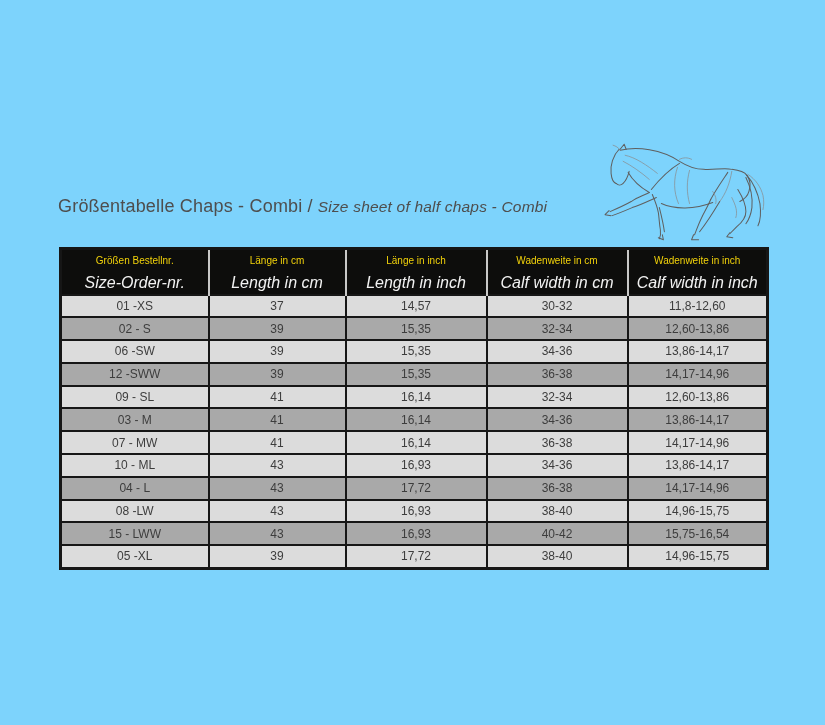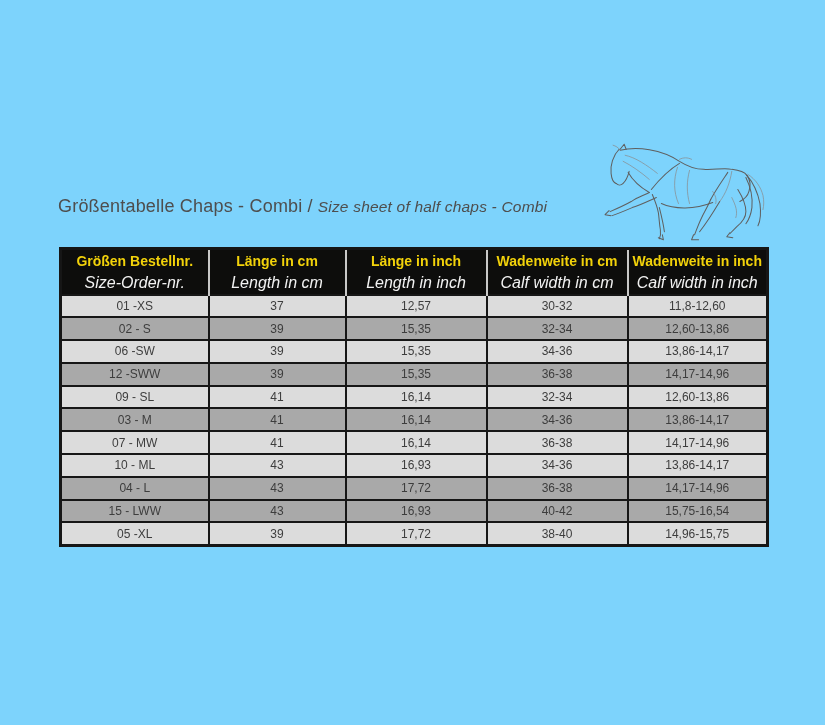--- a/index.html
+++ b/index.html
@@ -35,21 +35,21 @@
 
   table.size-table{
     position:absolute;left:59px;top:247px;width:707px;
     border-collapse:collapse;table-layout:fixed;
     border:3px solid var(--grid);
   }
   thead tr{height:23px;}
   thead th{
     background:var(--header-bg);
     color:var(--header-yellow);
-    font-size:14px;font-weight:bold;
+    font-size:10px;font-weight:normal;
     text-align:center;vertical-align:middle;
     border-left:2px solid var(--header-sep);
     padding:0;
   }
   thead th:first-child{border-left:none;}
   thead tr.h2 th{
     color:var(--header-white);
     font-style:italic;font-weight:normal;font-size:16px;
   }
   tbody tr{height:22.8px;}
@@ -146,21 +146,21 @@
           <th>Length in cm</th>
           <th>Length in inch</th>
           <th>Calf width in cm</th>
           <th>Calf width in inch</th>
         </tr>
     </thead>
     <tbody>
         <tr class="light">
           <td>01 -XS</td>
           <td>37</td>
-          <td>12,57</td>
+          <td>14,57</td>
           <td>30-32</td>
           <td>11,8-12,60</td>
         </tr>
         <tr class="dark">
           <td>02 - S</td>
           <td>39</td>
           <td>15,35</td>
           <td>32-34</td>
           <td>12,60-13,86</td>
         </tr>
@@ -206,20 +206,27 @@
           <td>34-36</td>
           <td>13,86-14,17</td>
         </tr>
         <tr class="dark">
           <td>04 - L</td>
           <td>43</td>
           <td>17,72</td>
           <td>36-38</td>
           <td>14,17-14,96</td>
         </tr>
+        <tr class="light">
+          <td>08 -LW</td>
+          <td>43</td>
+          <td>16,93</td>
+          <td>38-40</td>
+          <td>14,96-15,75</td>
+        </tr>
         <tr class="dark">
           <td>15 - LWW</td>
           <td>43</td>
           <td>16,93</td>
           <td>40-42</td>
           <td>15,75-16,54</td>
         </tr>
         <tr class="light">
           <td>05 -XL</td>
           <td>39</td>

